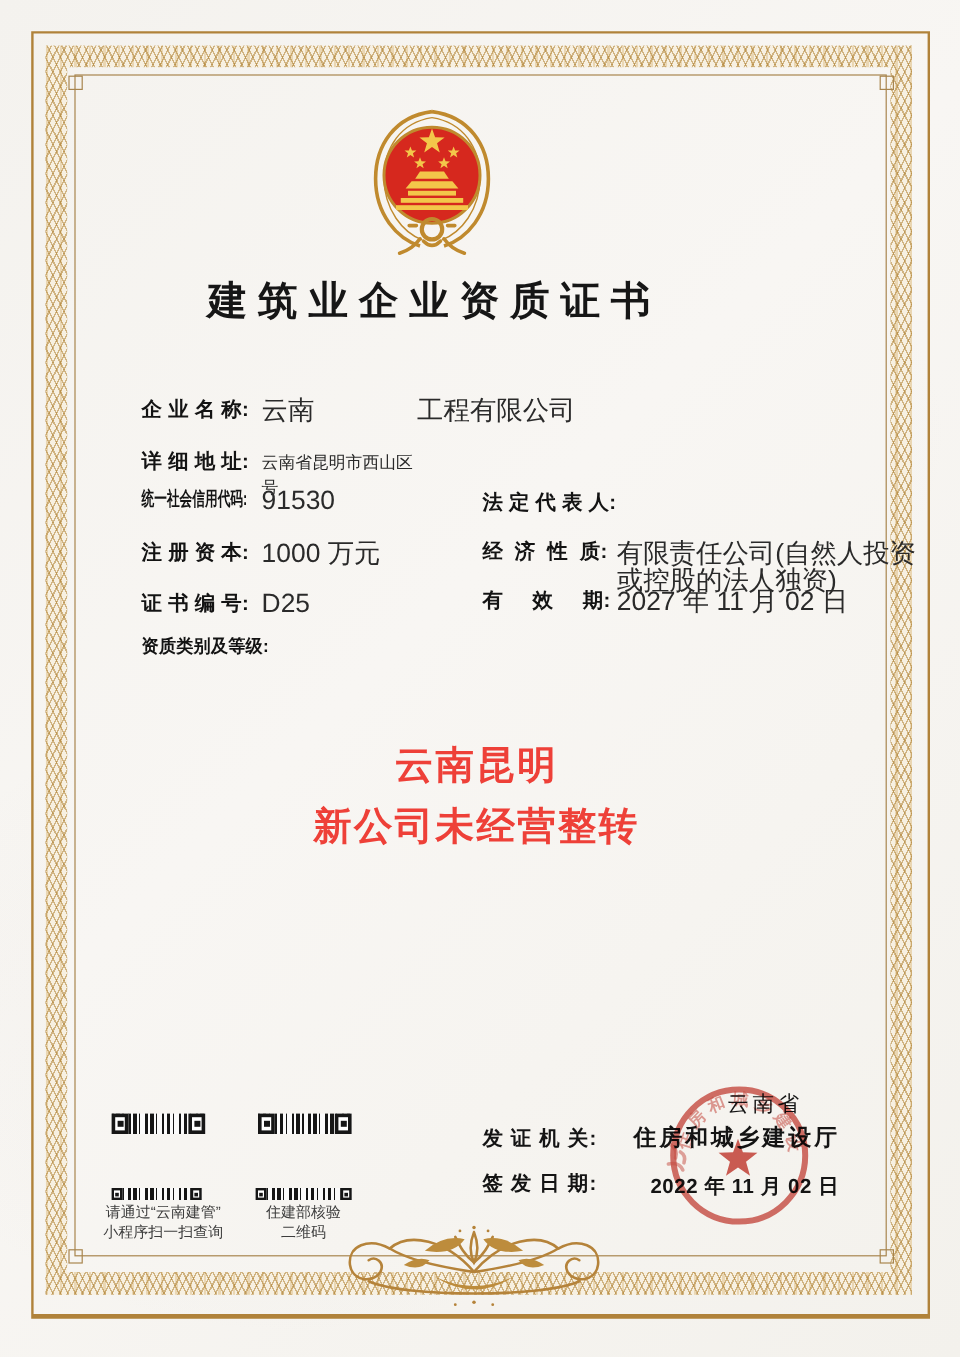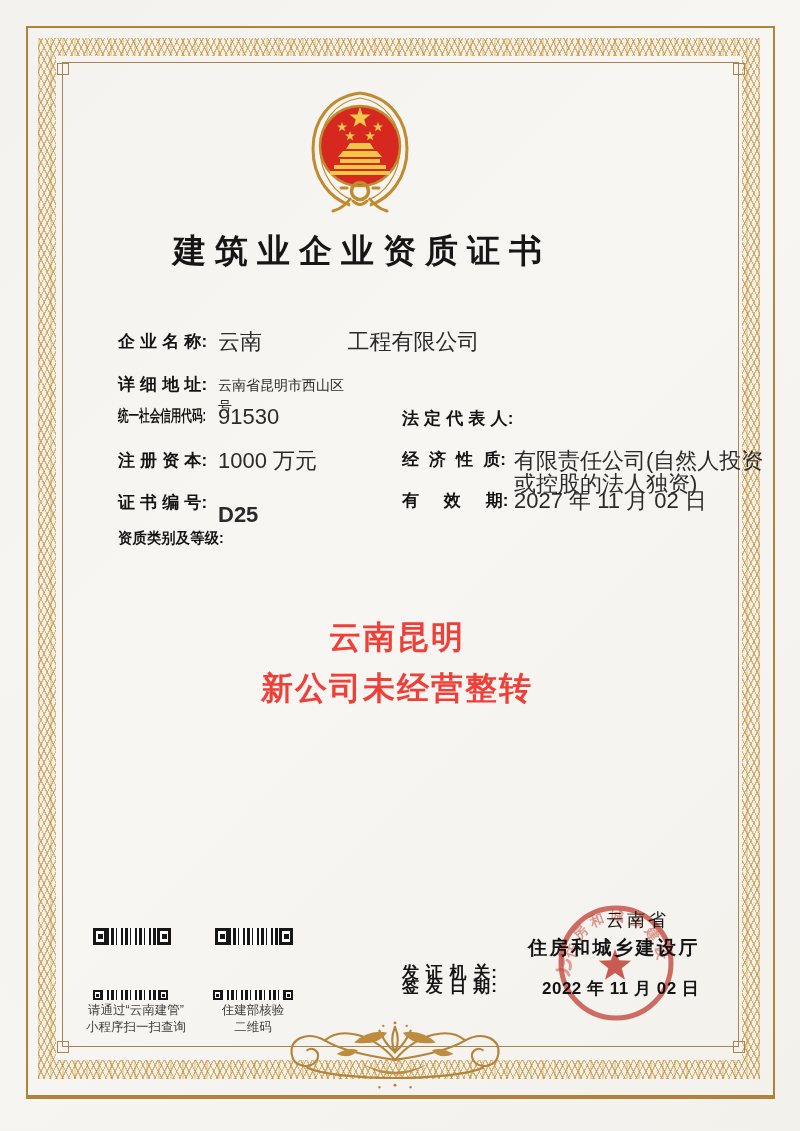--- a/index.html
+++ b/index.html
@@ -135,21 +135,21 @@
   <div class="abs val" style="left:516px; top:408px;"></div>
 
   <div class="abs lbl" style="left:118px; top:449px;">注 册 资 本:</div>
   <div class="abs val" style="left:218px; top:450px;">1000 万元</div>
 
   <div class="abs lbl" style="left:402px; top:448px;">经  济  性  质:</div>
   <div class="abs val val-lines" style="left:514px; top:449px;">有限责任公司(自然人投资
 或控股的法人独资)</div>
 
   <div class="abs lbl" style="left:118px; top:491px;">证 书 编 号:</div>
-  <div class="abs val" style="left:218px; top:504px;font-weight:bold;">D25</div>
+  <div class="abs val" style="left:218px; top:492px;">D25</div>
 
   <div class="abs lbl" style="left:402px; top:489px;">有     效     期:</div>
   <div class="abs val" style="left:514px; top:490px;">2027 年 11 月 02 日</div>
 
   <div class="abs lbl" style="left:118px; top:528px; width:108px;"><span class="lbl-qual">资质类别及等级:</span></div>
 
   <div class="abs wm">
     <div>云南昆明</div>
     <div>新公司未经营整转</div>
   </div>
@@ -157,21 +157,21 @@
   <div class="qr-strip" style="left:93px; top:928px; width:78px; height:17px;"></div>
   <div class="qr-strip" style="left:215px; top:928px; width:78px; height:17px;"></div>
   <div class="qr-strip thin" style="left:93px; top:990px; width:75px; height:10px;"></div>
   <div class="qr-strip thin" style="left:213px; top:990px; width:80px; height:10px;"></div>
   <div class="qr-cap" style="left:76px; top:1002px; width:120px;text-align:center;">请通过“云南建管”
 小程序扫一扫查询</div>
   <div class="qr-cap" style="left:211px; top:1002px; width:84px;">住建部核验
 二维码</div>
 
   <div class="abs f-region" style="left:578px; top:908px;">云南省</div>
-  <div class="abs f-lbl" style="left:402px; top:937px;margin-top:24px;">发 证 机 关:</div>
+  <div class="abs f-lbl" style="left:402px; top:937px;">发 证 机 关:</div>
   <div class="abs f-big" style="left:528px; top:935px;">住房和城乡建设厅</div>
   <div class="abs f-lbl" style="left:402px; top:975px;">签 发 日 期:</div>
   <div class="abs f-date" style="left:542px; top:977px;">2022 年 11 月 02 日</div>
 
   <svg class="seal" viewBox="0 0 146 146">
     <defs>
         <path id="sealArc" d="M31,73 A42,42 0 0 1 115,73"></path>
       </defs>
     <circle cx="73" cy="73" r="55" fill="none" stroke="#c5352a" stroke-width="5" opacity=".8"></circle>
     <text font-size="14" fill="#c5352a" opacity=".55" letter-spacing="4.5" font-weight="700">

